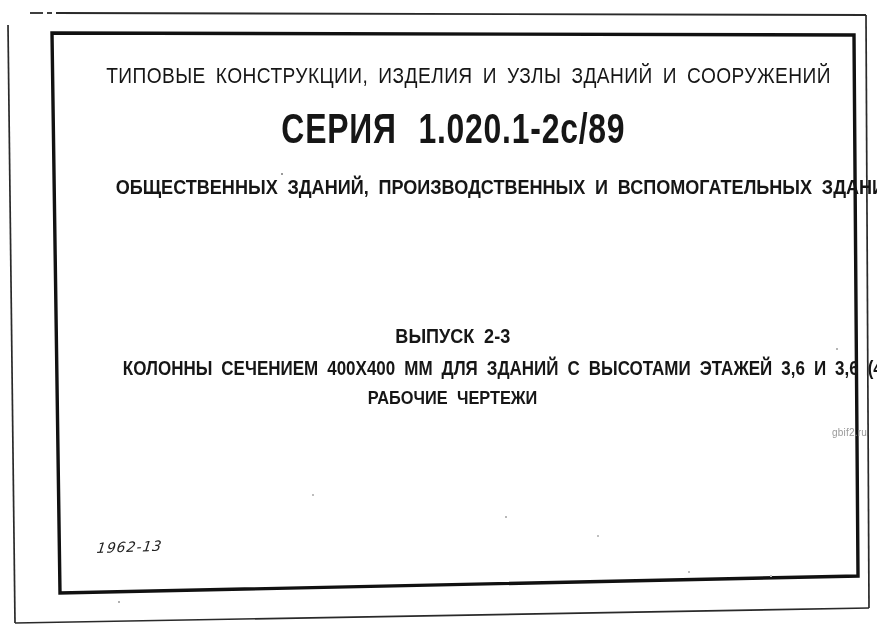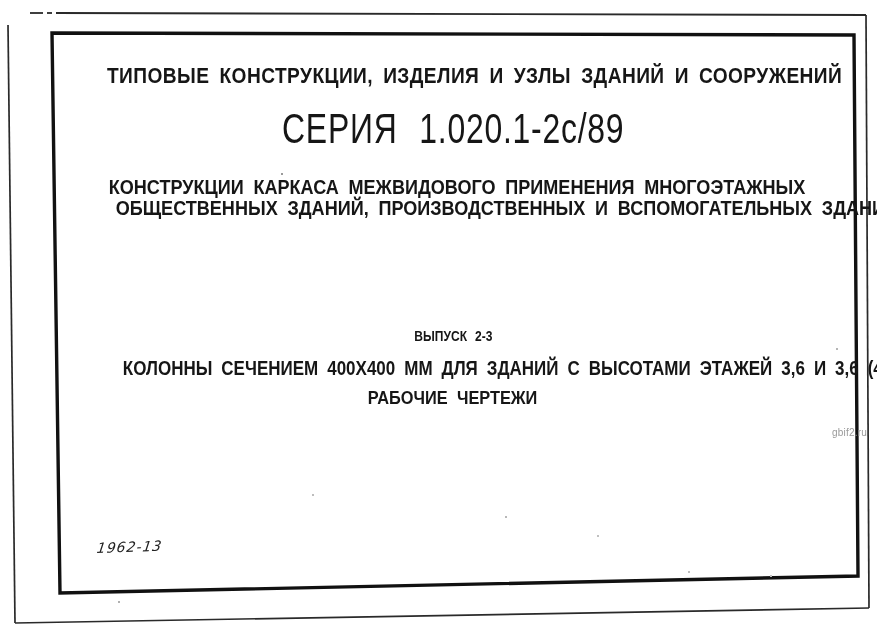--- a/index.html
+++ b/index.html
@@ -27,42 +27,42 @@
     text-align: center;
     white-space: nowrap;
   }
   .cond {
     display: inline-block;
     transform-origin: 50% 50%;
   }
   .t-header {
     top: 64px;
     font-size: 22px;
-    font-weight: bold;
+    font-weight: normal;
     line-height: 24px;
   }
   .t-header .cond { transform: scaleX(0.87); word-spacing: 5px; letter-spacing: 0.5px; }
   .t-series {
     top: 106px;
     font-size: 42px;
-    font-weight: normal;
+    font-weight: bold;
     line-height: 46px;
   }
   .t-series .cond { transform: scaleX(0.76); letter-spacing: 1px; word-spacing: 16px; }
   .t-desc {
     top: 177px;
     font-size: 21px;
     font-weight: bold;
     line-height: 20.5px;
   }
   .t-desc .desc-row { height: 20.5px; }
   .t-desc .cond { transform: scaleX(0.86); word-spacing: 5.5px; }
   .t-issue {
     top: 326px;
-    font-size: 14px;
+    font-size: 21px;
     font-weight: bold;
     line-height: 20.5px;
   }
   .t-issue .cond { transform: scaleX(0.86); word-spacing: 5.5px; }
   .t-subtitle {
     top: 358px;
     font-size: 20px;
     font-weight: bold;
     line-height: 20.5px;
   }
@@ -131,21 +131,20 @@
 
 <div class="center-line t-header">
   <span class="cond">ТИПОВЫЕ КОНСТРУКЦИИ, ИЗДЕЛИЯ И УЗЛЫ ЗДАНИЙ И СООРУЖЕНИЙ</span>
 </div>
 
 <div class="center-line t-series">
   <span class="cond">СЕРИЯ 1.020.1-2с/89</span>
 </div>
 
 <div class="center-line t-desc">
-  <div class="desc-row"><span class="cond">КОНСТРУКЦИИ КАРКАСА МЕЖВИДОВОГО ПРИМЕНЕНИЯ МНОГОЭТАЖНЫХ</span></div>
   <div class="desc-row"><span class="cond">ОБЩЕСТВЕННЫХ ЗДАНИЙ, ПРОИЗВОДСТВЕННЫХ И ВСПОМОГАТЕЛЬНЫХ ЗДАНИЙ</span></div>
 </div>
 
 <div class="center-line t-issue">
   <span class="cond">ВЫПУСК 2-3</span>
 </div>
 
 <div class="center-line t-subtitle">
   <span class="cond">КОЛОННЫ СЕЧЕНИЕМ 400Х400 ММ ДЛЯ ЗДАНИЙ С ВЫСОТАМИ ЭТАЖЕЙ 3,6 И 3,6 (4,8) М</span>
 </div>

